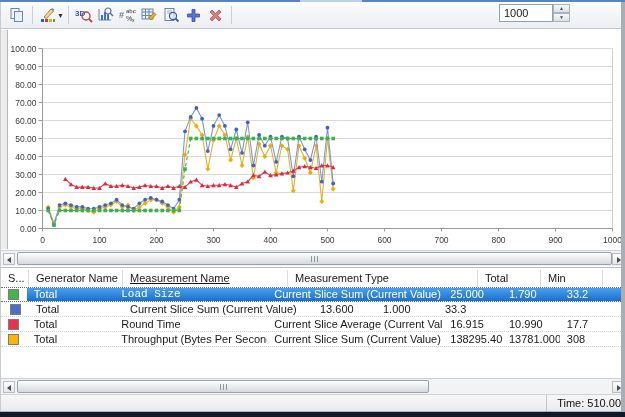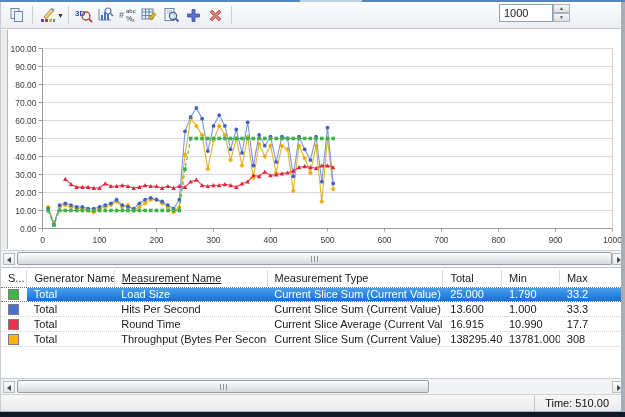--- a/index.html
+++ b/index.html
@@ -58,21 +58,21 @@
   .td{box-sizing:border-box;padding:1px 0 0 7px;height:14px;white-space:nowrap;overflow:hidden;font-size:11px;}
   .td.swatch{display:flex;align-items:center;justify-content:center;padding:0;background:#fff;}
   .swatch-box{width:11px;height:11px;border:1px solid #7c7c7c;box-sizing:border-box;}
   .trow.selected .td:not(.swatch){background:linear-gradient(180deg,#49a0ec,#1b6ed2);color:#fff;}
   .trow.selected{border-top:1px dotted #6a6a6a;border-bottom:1px dotted #6a6a6a;height:13px;}
   .trow.selected .td{height:13px;padding-top:0;}
 
   
   .statusbar{position:absolute;left:0;top:394px;width:625px;height:17px;
              background:linear-gradient(180deg,#f7f7f7,#ebebeb);border-top:1px solid #d2d2d2;box-sizing:border-box;}
-  .status-pane{position:absolute;right:12px;top:0;height:16px;border-left:1px solid #c6c6c6;
+  .status-pane{position:absolute;right:0;top:0;height:16px;border-left:1px solid #c6c6c6;
                padding:2px 4px 0 10px;font-size:11px;color:#111;}
 </style>
 </head>
 <body>
 
 <div id="app">
   <div class="top-edge">
       <div class="top-edge-notch"></div>
     </div>
 
@@ -439,40 +439,38 @@
   </div>
 
   <div class="table-panel">
     <div class="thead" id="thead">
         <div class="th" style="width: 28px;">S...</div>
         <div class="th" style="width: 94px;">Generator Name</div>
         <div class="th" style="width: 165px; text-decoration: underline;">Measurement Name</div>
         <div class="th" style="width: 190px;">Measurement Type</div>
         <div class="th" style="width: 63px;">Total</div>
         <div class="th" style="width: 62px;">Min</div>
-        <div class="th" style="width: 70px; border-right: none;">Max</div>
       </div>
     <div class="tbody" id="tbody">
         <div class="trow selected">
           <div class="td swatch" style="width: 28px;">
             <div class="swatch-box" style="background: rgb(68, 181, 77);"></div>
           </div>
           <div class="td" style="width: 94px;">Total</div>
-          <div class="td" style="width: 165px;">Load Size</div>
+          <div class="td" style="width: 165px; font-family: Liberation Mono, monospace;">Load Size</div>
           <div class="td" style="width: 190px;">Current Slice Sum (Current Value)</div>
           <div class="td" style="width: 63px;">25.000</div>
           <div class="td" style="width: 62px;">1.790</div>
           <div class="td" style="width: 70px;">33.2</div>
         </div>
         <div class="trow">
           <div class="td swatch" style="width: 28px;">
             <div class="swatch-box" style="background: rgb(74, 111, 201);"></div>
           </div>
           <div class="td" style="width: 94px;">Total</div>
-          <div class="td" style="width: 165px;">Hits Per Second</div>
           <div class="td" style="width: 190px;">Current Slice Sum (Current Value)</div>
           <div class="td" style="width: 63px;">13.600</div>
           <div class="td" style="width: 62px;">1.000</div>
           <div class="td" style="width: 70px;">33.3</div>
         </div>
         <div class="trow">
           <div class="td swatch" style="width: 28px;">
             <div class="swatch-box" style="background: rgb(232, 50, 78);"></div>
           </div>
           <div class="td" style="width: 94px;">Total</div>

